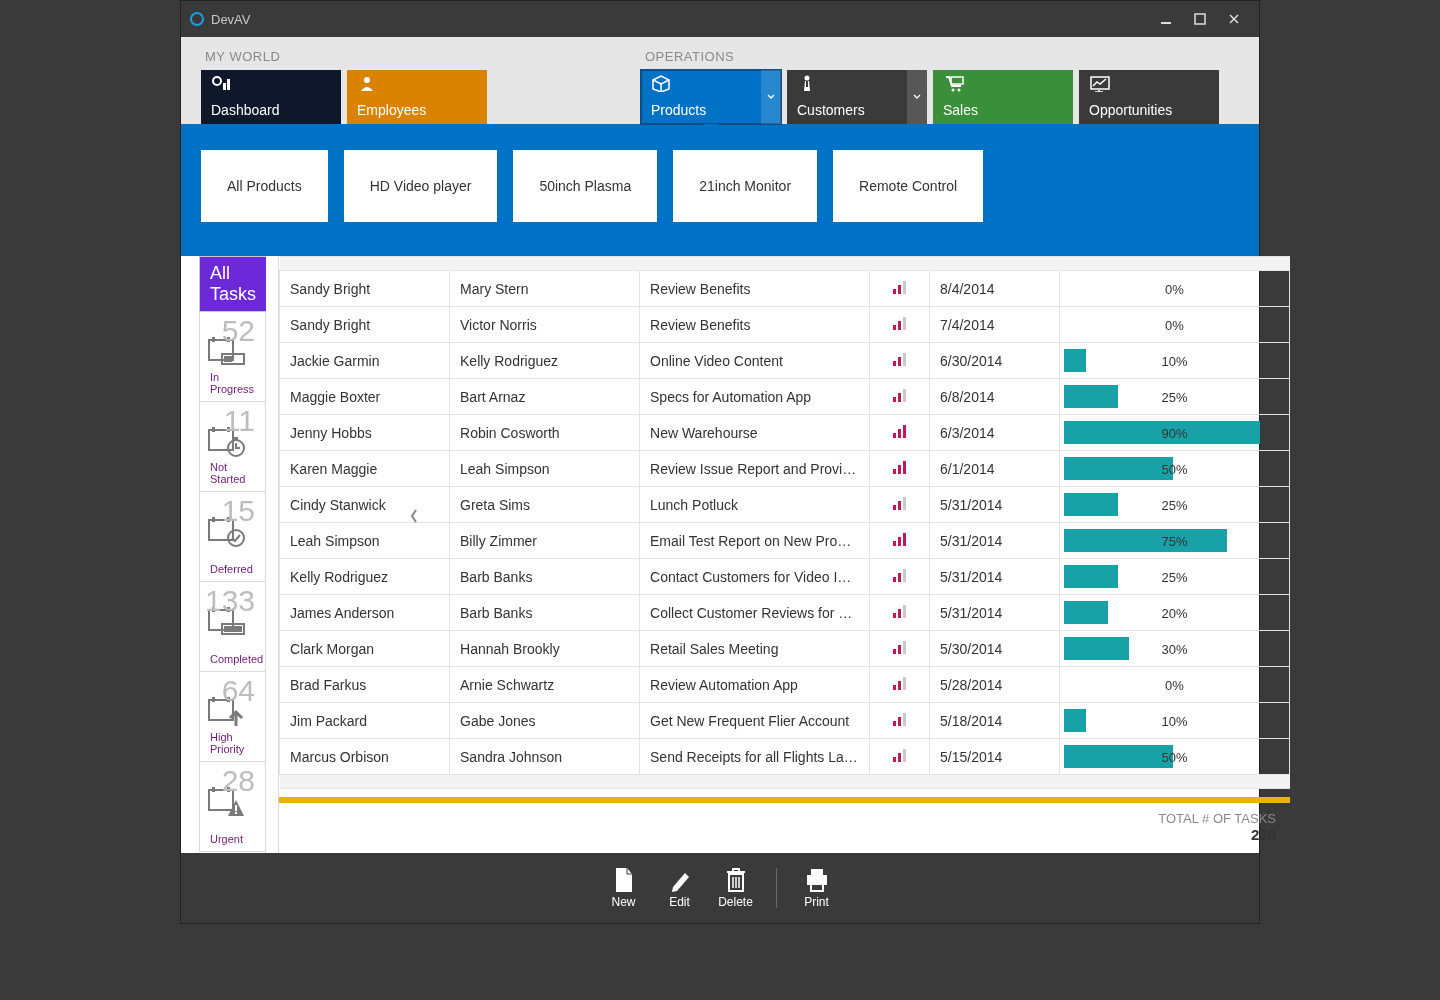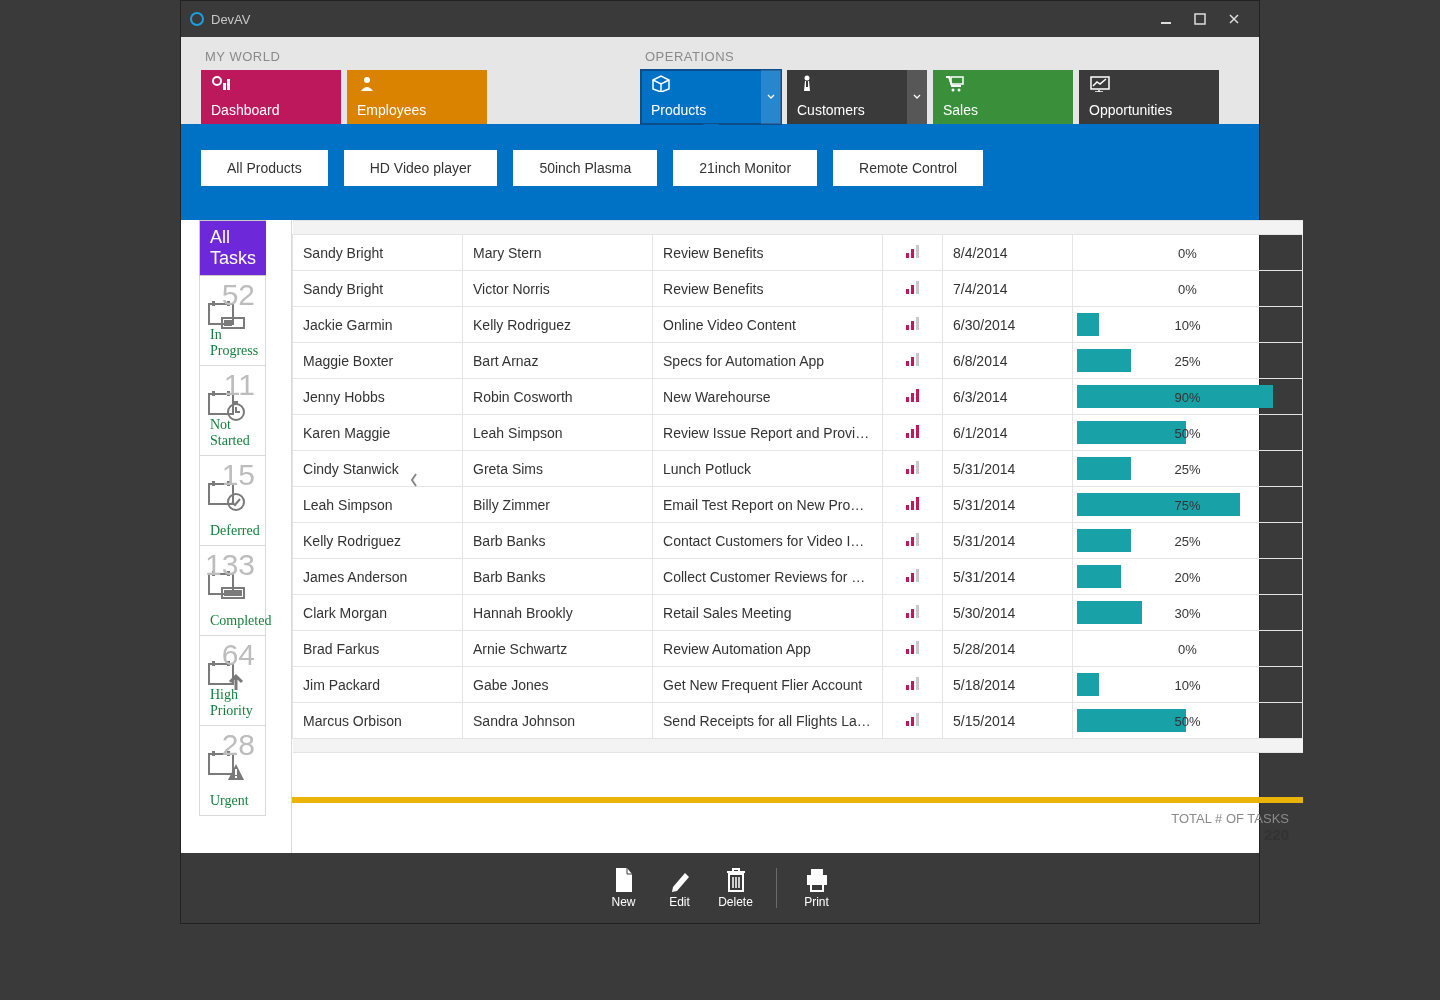--- a/index.html
+++ b/index.html
@@ -14,40 +14,40 @@
 
   
   .topnav { background: #e6e6e6; padding: 8px 20px 0 20px; }
   .nav-groups { display: flex; gap: 0; }
   .nav-col { display: flex; flex-direction: column; }
   .nav-label { font-size: 13px; color: #8a8a8a; letter-spacing: 0.5px; padding: 4px 4px 6px 4px; }
   .nav-row { display: flex; gap: 6px; }
   .nav-tile { width: 140px; height: 54px; padding: 4px 10px 6px 10px; color: #fff; display: flex; flex-direction: column; justify-content: space-between; font-size: 14px; position: relative; cursor: pointer; }
   .nav-tile .icon { height: 20px; }
   .nav-tile.dark { background: #3a3a3a; }
-  .nav-tile.teal { background: #be185d; }
+  .nav-tile.teal { background: #0f172a; }
   .nav-tile.orange { background: #d98300; }
   .nav-tile.green { background: #3a8f3a; }
   .nav-tile.active { background: #0072c6; outline: 2px solid #0b4e8a; outline-offset: -1px; }
   .nav-tile .drop { position: absolute; right: 0; top: 0; bottom: 0; width: 20px; background: rgba(255,255,255,0.15); display: flex; align-items: center; justify-content: center; }
   .nav-tile-wrap { position: relative; }
   .nav-tile-wrap .pointer { position: absolute; left: 50%; bottom: -8px; transform: translateX(-50%); width: 0; height: 0; border-left: 8px solid transparent; border-right: 8px solid transparent; border-top: 8px solid #0072c6; display: none; }
   .nav-tile-wrap.active .pointer { display: block; }
 
   
   .filterbar { background: #0072c6; padding: 26px 20px 34px 20px; display: flex; gap: 16px; }
-  .filter-btn { background: #fff; border: none; padding: 10px 26px; font-size: 14px; color: #333; cursor: pointer; }
+  .filter-btn { background: #fff; border: none; padding: 28px 26px; font-size: 14px; color: #333; cursor: pointer; }
 
   
   .content { flex: 1; display: flex; background: #fff; position: relative; min-height: 0; }
   .sidebar { width: 224px; padding: 0; background: #fff; }
   .side-head { background: #6d28d9; color: #fff; font-size: 18px; padding: 6px 10px; border: 1px solid #c9c9c9; border-right: none; }
   .stat-card { border: 1px solid #d9d9d9; border-top: none; height: 90px; position: relative; padding: 8px 10px 6px 10px; }
   .stat-card .num { position: absolute; right: 10px; top: 2px; font-size: 30px; color: #bdbdbd; font-weight: 300; }
-  .stat-card .lbl { position: absolute; left: 10px; bottom: 6px; font-size: 14px; color: #15803d; font-family: Liberation Serif, serif; }
+  .stat-card .lbl { position: absolute; left: 10px; bottom: 6px; font-size: 11px; color: #701a75; }
   .stat-card .sic { position: absolute; left: 8px; top: 24px; color: #7a7a7a; }
 
   .collapse-handle { position: absolute; left: 224px; top: 240px; width: 18px; height: 40px; display: flex; align-items: center; justify-content: center; color: #888; cursor: pointer; }
 
   .grid-wrap { flex: 1; display: flex; flex-direction: column; border-left: 1px solid #d9d9d9; min-height: 0; }
   .grid-scroll { flex: 1; overflow: hidden; }
   table.grid { width: 100%; border-collapse: collapse; table-layout: fixed; }
   table.grid td { border: 1px solid #e4e4e4; padding: 8px 10px; font-size: 14px; color: #333; white-space: nowrap; overflow: hidden; text-overflow: ellipsis; height: 36px; }
   col.c-assigned { width: 170px; }
   col.c-owned    { width: 190px; }
@@ -290,21 +290,21 @@
         <span class="lbl">Urgent</span>
       </div>
     </div>
 
     <div class="collapse-handle">
       <svg width="10" height="16" viewBox="0 0 10 16">
           <path d="M7 2 L3 8 L7 14" stroke="#888" stroke-width="2" fill="none"></path>
         </svg>
     </div>
 
-    <div class="grid-wrap" style="margin-left:25px;">
+    <div class="grid-wrap" style="margin-left:12px;">
       <div class="grid-scroll">
         <table class="grid" id="grid-table">
           <colgroup>
             <col class="c-assigned">
               <col class="c-owned">
               <col class="c-subject">
               <col class="c-pri">
               <col class="c-date">
               <col class="c-prog">
           </colgroup>

